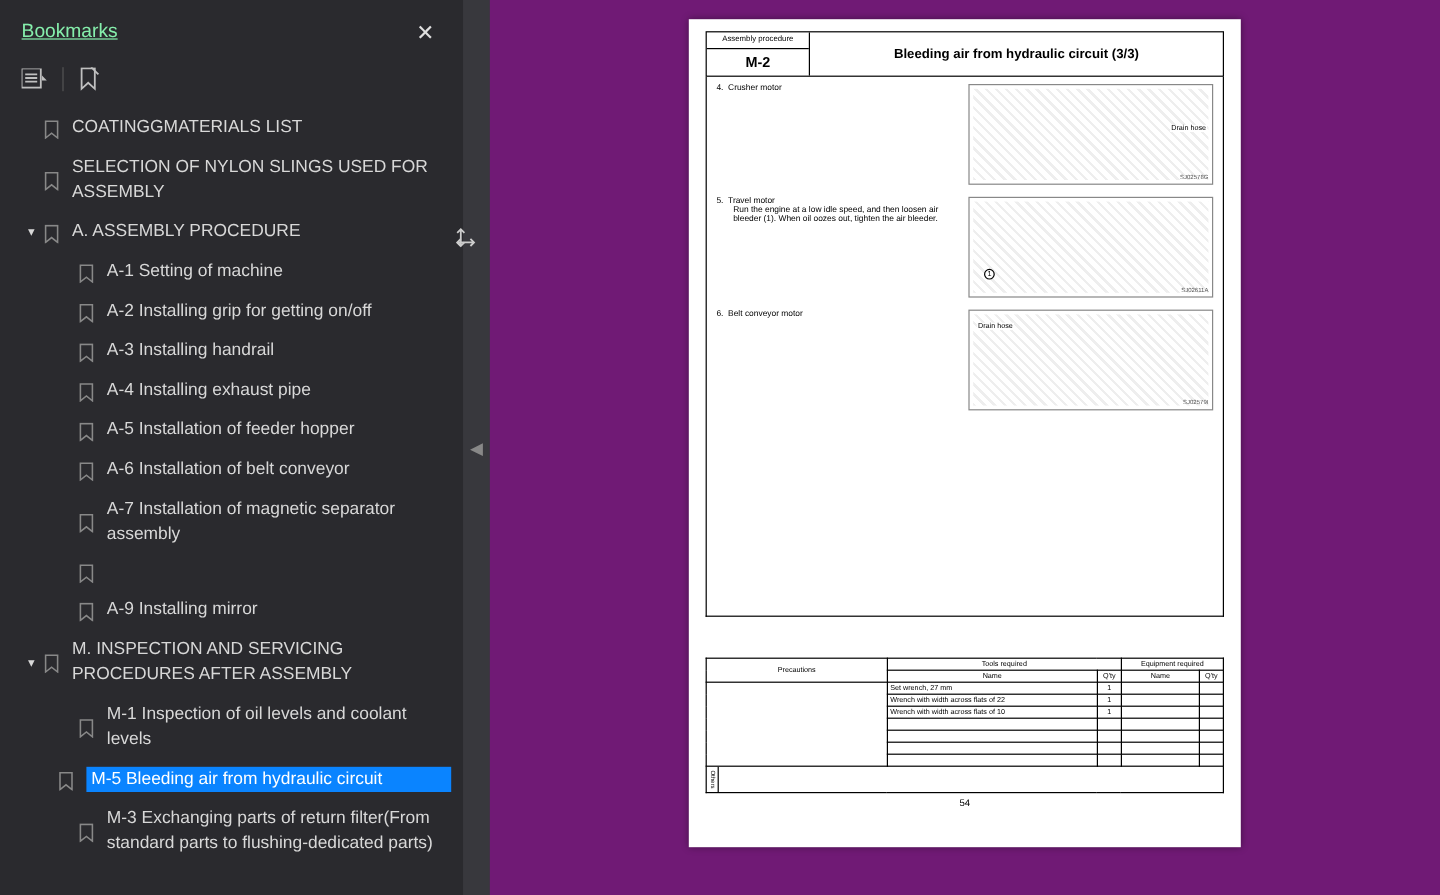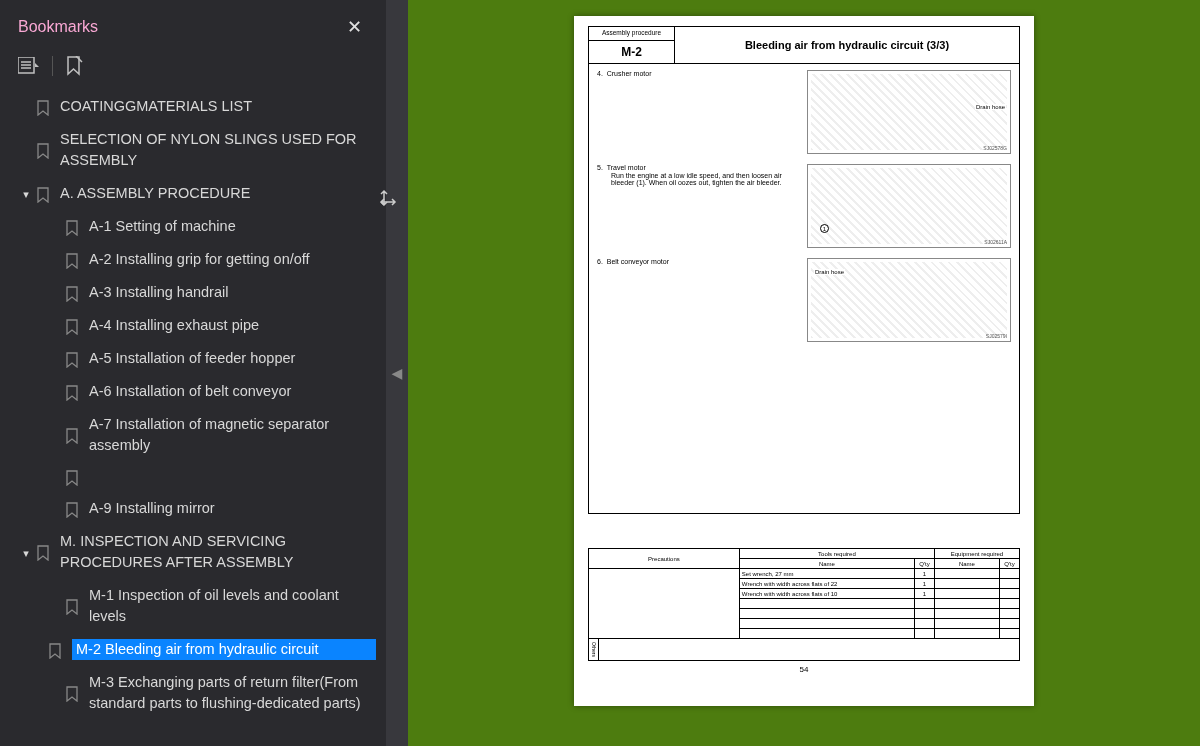--- a/index.html
+++ b/index.html
@@ -19,23 +19,24 @@
     flex-direction: column;
     position: relative;
   }
   .sidebar-header {
     display: flex;
     align-items: center;
     justify-content: space-between;
     padding: 12px 16px 6px 18px;
   }
   .sidebar-title {
-    color: #f9a8d4;
+    color: #86efac;
     font-size: 16px;
     font-weight: 400;
+    text-decoration: underline;
   }
   .close-btn {
     color: #e0e0e0;
     font-size: 18px;
     cursor: pointer;
     padding: 4px 8px;
   }
   .sidebar-toolbar {
     display: flex;
     align-items: center;
@@ -117,21 +118,21 @@
     font-size: 14px;
   }
   .resize-grip {
     position: absolute;
     top: 188px;
     left: -8px;
     color: #bbb;
   }
   .content {
     flex: 1;
-    background: #4d7c0f;
+    background: #701a75;
     display: flex;
     justify-content: center;
     padding: 16px 24px;
     overflow: hidden;
   }
   .page {
     width: 460px;
     height: 690px;
     background: #fff;
     box-shadow: 0 0 6px rgba(0,0,0,0.4);
@@ -353,21 +354,21 @@
       <div class="item level-2">
         <span class="bookmark-icon"><svg viewBox="0 0 14 16">
             <path d="M2 1 L12 1 L12 15 L7 11 L2 15 Z" fill="none" stroke="#888" stroke-width="1.3"></path>
           </svg></span>
         <span class="item-text">M-1  Inspection of oil levels and coolant levels</span>
       </div>
       <div class="item level-2 selected">
         <span class="bookmark-icon"><svg viewBox="0 0 14 16">
             <path d="M2 1 L12 1 L12 15 L7 11 L2 15 Z" fill="none" stroke="#888" stroke-width="1.3"></path>
           </svg></span>
-        <span class="item-text">M-2  Bleeding air from hydraulic circuit</span>
+        <span class="item-text">M-5  Bleeding air from hydraulic circuit</span>
       </div>
       <div class="item level-2">
         <span class="bookmark-icon"><svg viewBox="0 0 14 16">
             <path d="M2 1 L12 1 L12 15 L7 11 L2 15 Z" fill="none" stroke="#888" stroke-width="1.3"></path>
           </svg></span>
         <span class="item-text">M-3  Exchanging parts of return filter(From standard parts to flushing-dedicated parts)</span>
       </div>
     </div>
 </div>
 

